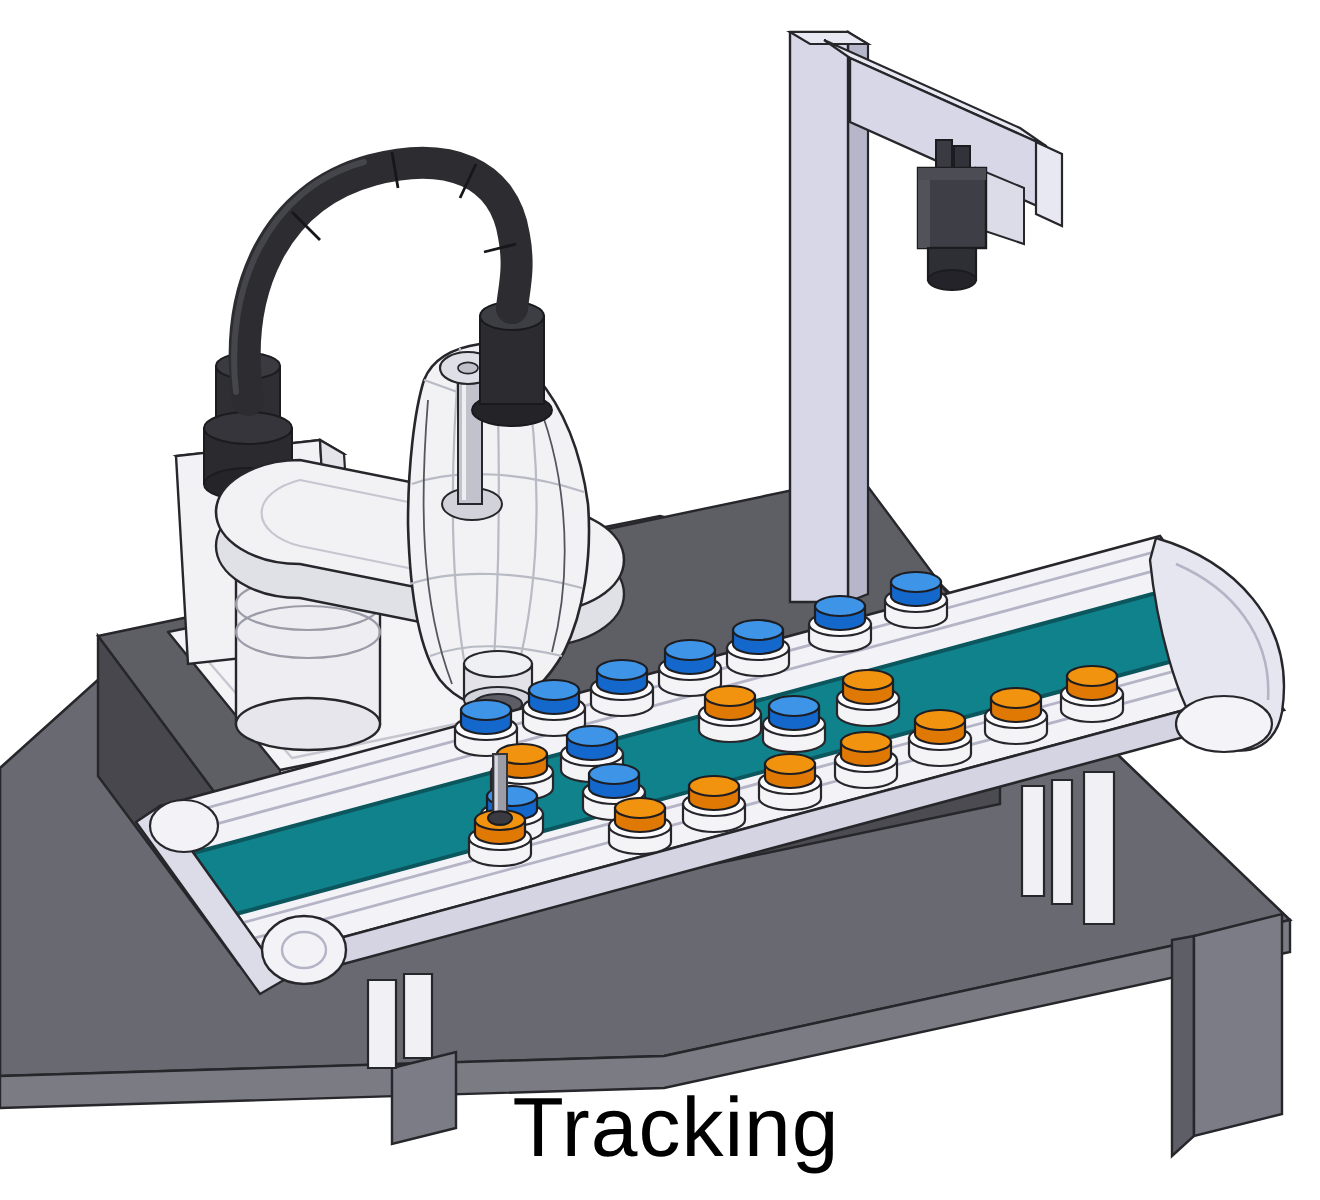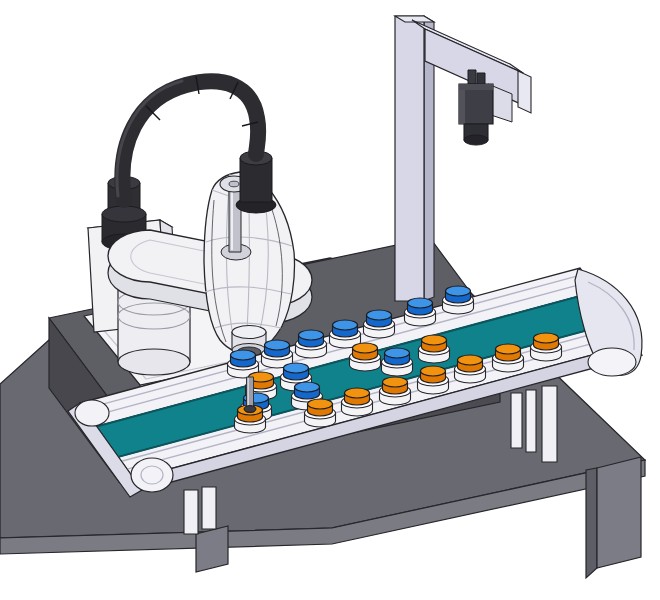--- a/index.html
+++ b/index.html
@@ -339,13 +339,14 @@
         </g>
       </g>
 
   <g>
     <rect x="246.5" y="377" width="7" height="32" fill="#9c9ca6" stroke="#33333a" stroke-width="1"></rect>
     <line x1="248.2" y1="378" x2="248.2" y2="407" stroke="#d8d8e0" stroke-width="1.4"></line>
     <ellipse cx="250" cy="409" rx="6" ry="3.4" fill="#3a3a41" stroke="#1c1c20" stroke-width="1"></ellipse>
   </g>
 </svg>
 
+<div class="caption">Tracking</div>
 </div>
 
 </body></html>

